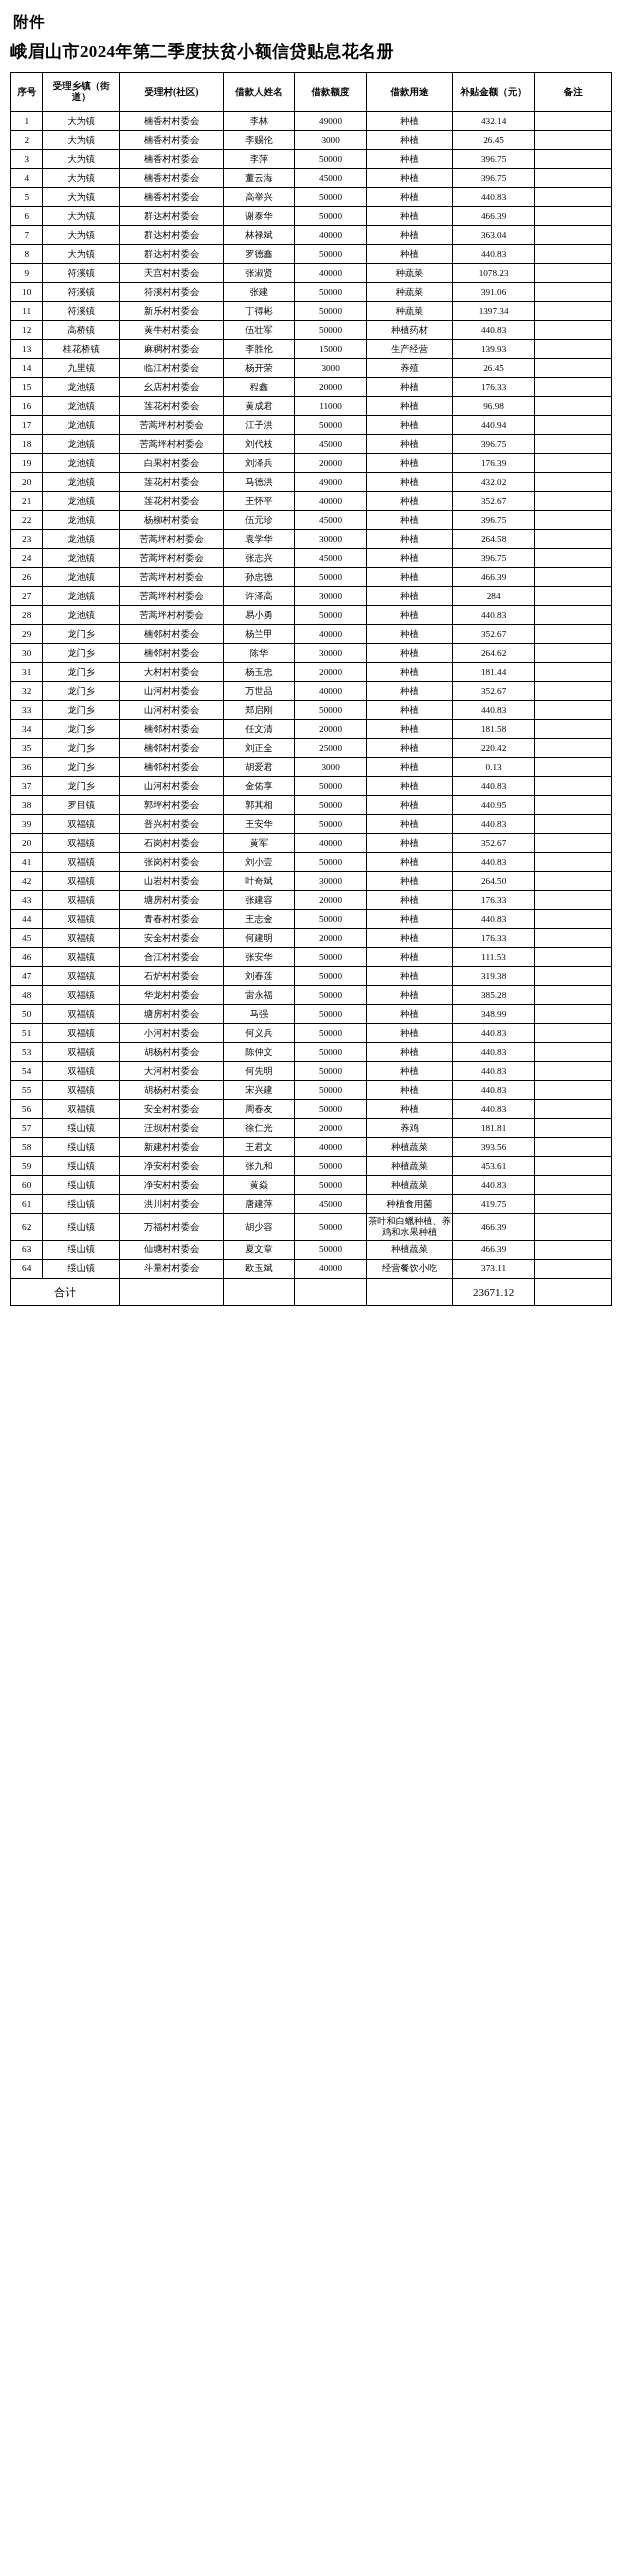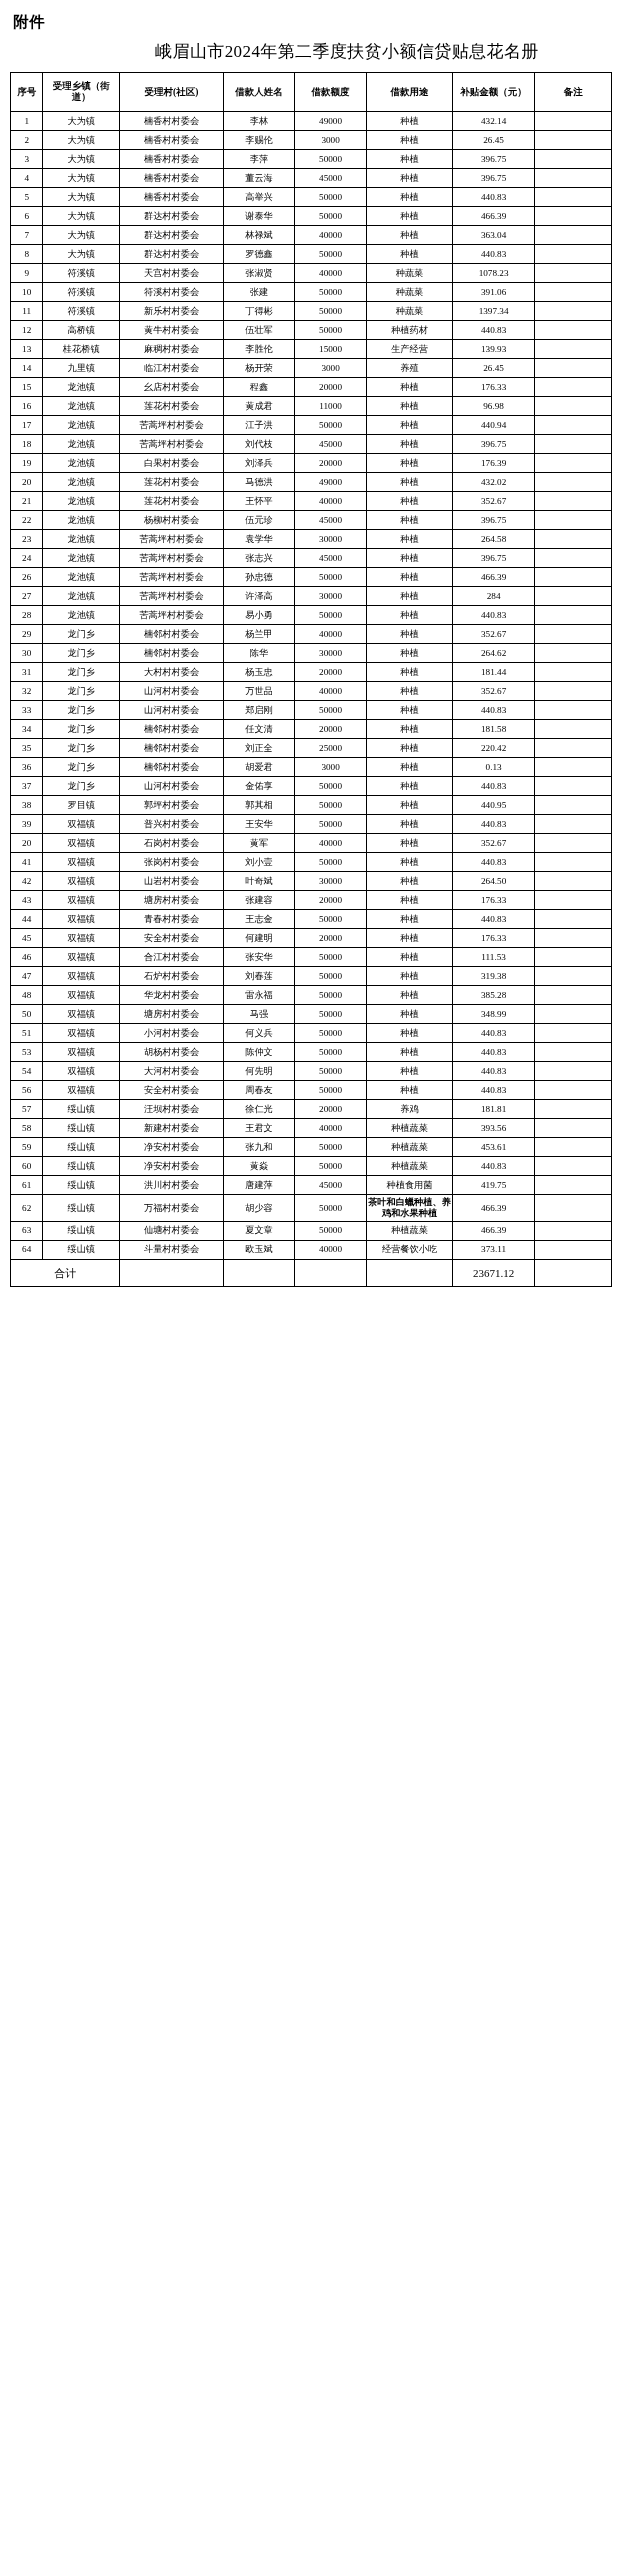--- a/index.html
+++ b/index.html
@@ -17,23 +17,23 @@
     box-sizing: border-box;
     padding: 7.3px 10.3px 14.7px 10.3px;
   }
   .attachment-label {
     font-size: 15.4px;
     font-weight: bold;
     margin: 4.4px 0 7.3px 2.9px;
     letter-spacing: 0.7px;
   }
   .doc-title {
-    text-align: right;
+    text-align: left;
     font-size: 17px;
-    font-weight: normal;
+    font-weight: bold;
     letter-spacing: 0.4px;
     margin: 4.4px 0 8.8px 0;
   }
   table.roster {
     border-collapse: collapse;
     width: 602px;
     margin: 0 auto;
     table-layout: fixed;
   }
   table.roster th,
@@ -55,21 +55,21 @@
   }
   col.c-seq    { width: 28px; }
   col.c-town   { width: 68px; }
   col.c-village{ width: 91px; }
   col.c-name   { width: 63px; }
   col.c-amount { width: 63px; }
   col.c-purpose{ width: 76px; }
   col.c-subsidy{ width: 72px; }
   col.c-remark { width: 68px; }
   tr.data-row { height: 19px; }
-  td.purpose-tall { font-size: 8.4px; line-height: 1.1; font-weight: bold; }
+  td.purpose-tall { font-size: 8.4px; line-height: 1.1; }
   tr.total-row td {
     height: 22px;
     font-size: 11px;
   }
   .total-label {
     font-weight: normal;
   }
 </style>
 </head>
 <body>
@@ -608,20 +608,30 @@
           <td>54</td>
           <td>双福镇</td>
           <td>大河村村委会</td>
           <td>何先明</td>
           <td>50000</td>
           <td>种植</td>
           <td>440.83</td>
           <td></td>
         </tr>
         <tr class="data-row">
+          <td>55</td>
+          <td>双福镇</td>
+          <td>胡杨村村委会</td>
+          <td>宋兴建</td>
+          <td>50000</td>
+          <td>种植</td>
+          <td>440.83</td>
+          <td></td>
+        </tr>
+        <tr class="data-row">
           <td>56</td>
           <td>双福镇</td>
           <td>安全村村委会</td>
           <td>周春友</td>
           <td>50000</td>
           <td>种植</td>
           <td>440.83</td>
           <td></td>
         </tr>
         <tr class="data-row">

